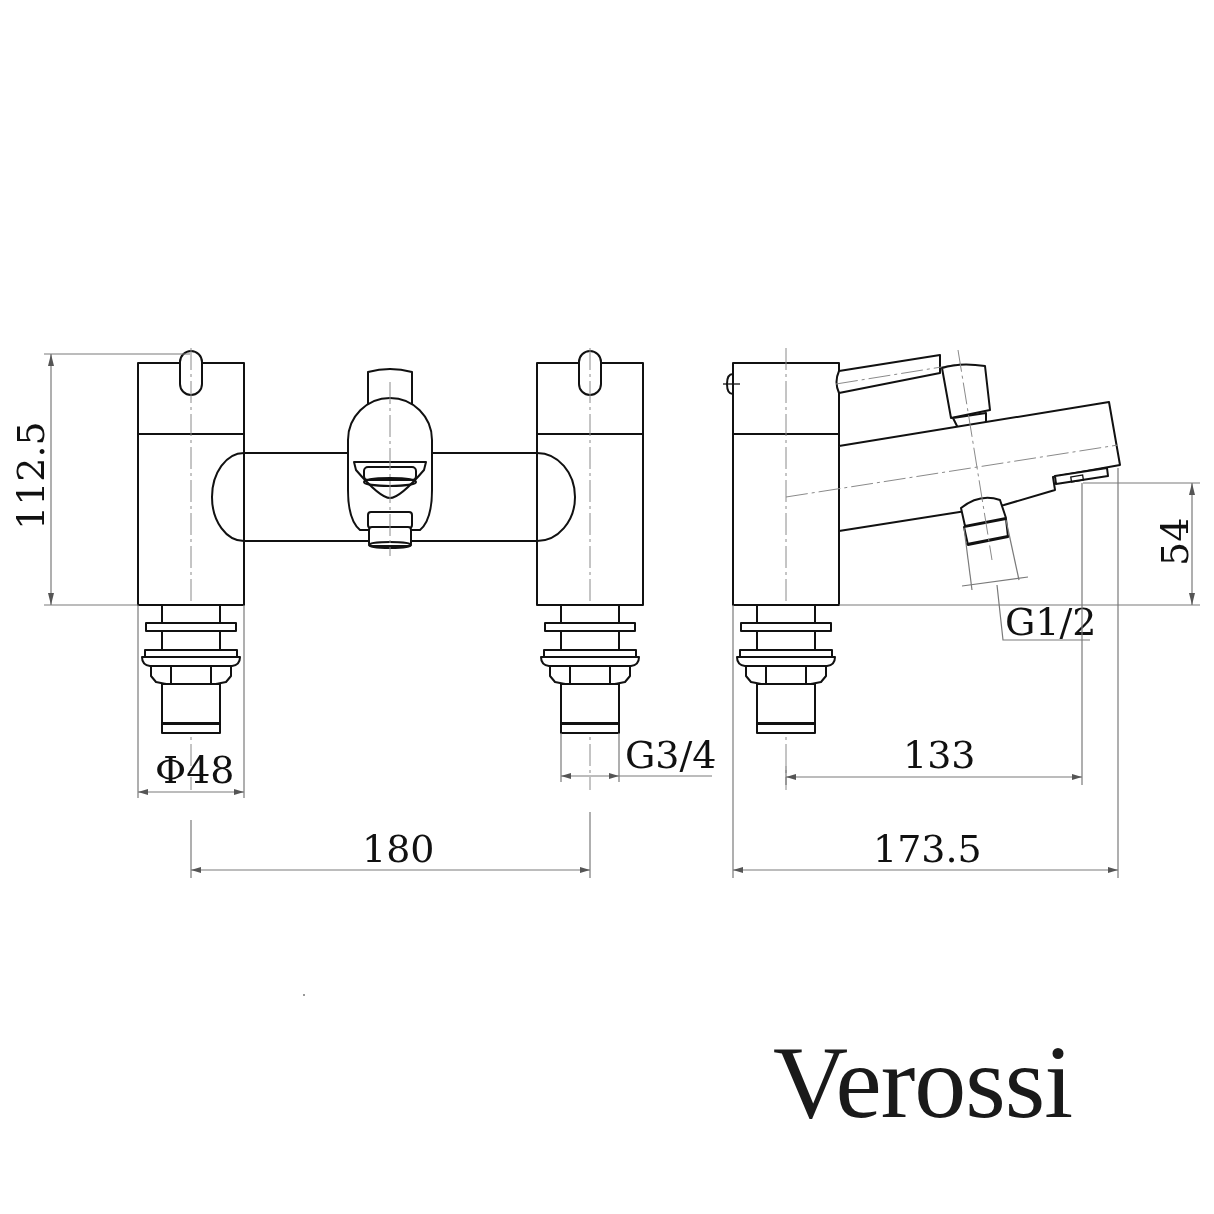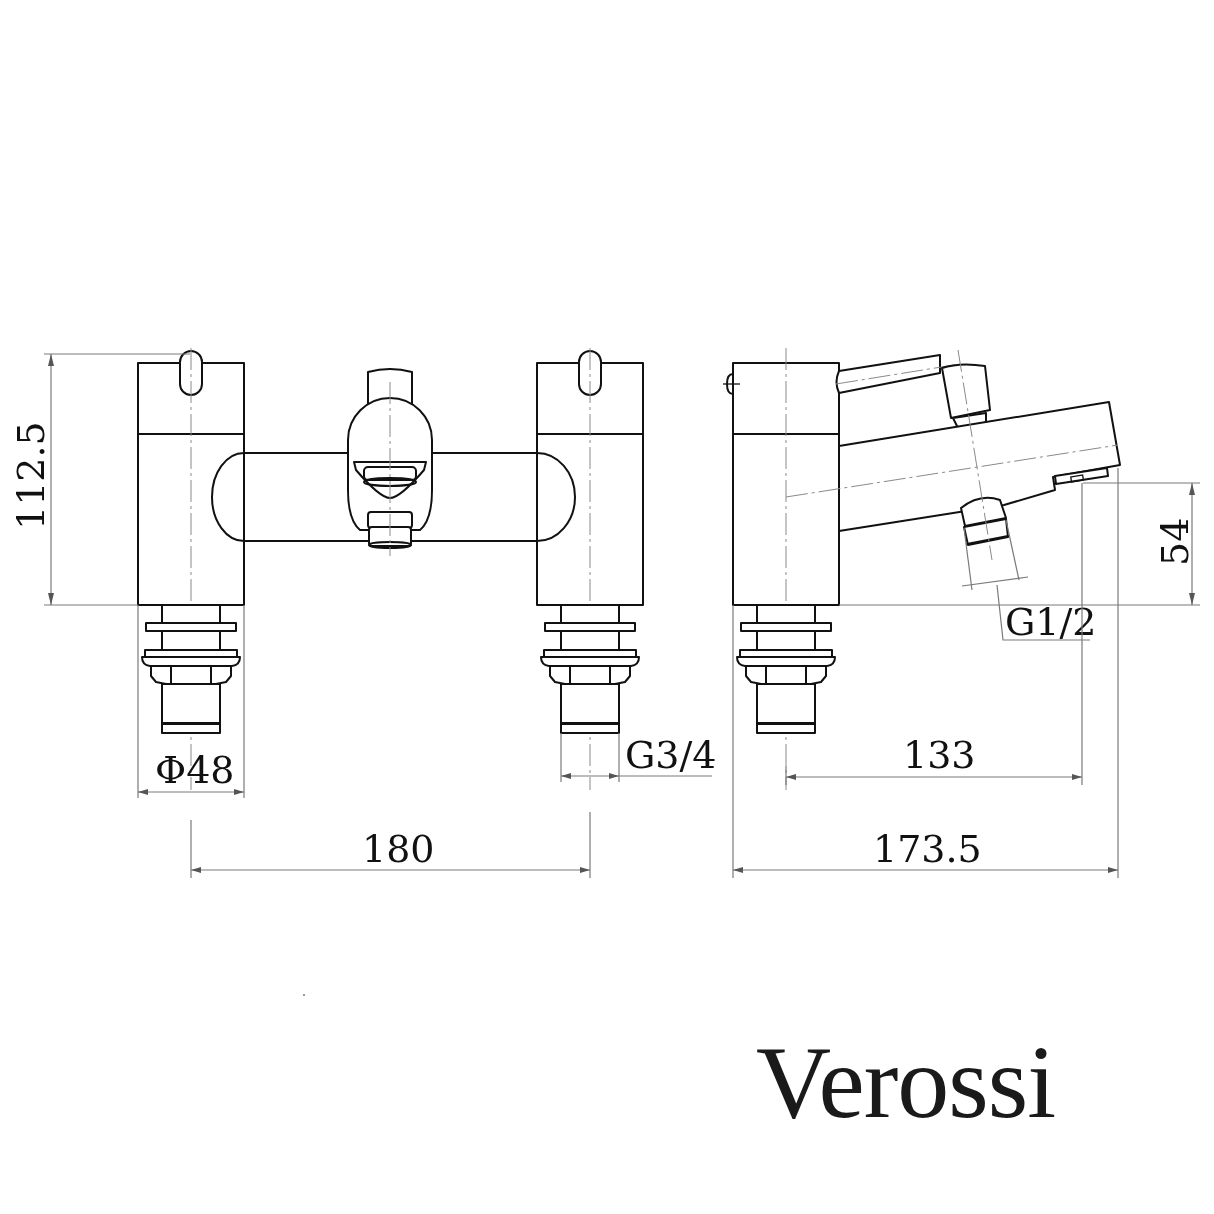--- a/index.html
+++ b/index.html
@@ -5,21 +5,21 @@
     html, body { margin: 0; padding: 0; background: #ffffff; }
     body { width: 1214px; height: 1214px; position: relative; overflow: hidden; }
     #drawing { position: absolute; left: 0; top: 0; width: 1214px; height: 1214px; }
     .obj { fill: none; stroke: #111111; stroke-width: 2; stroke-linejoin: round; stroke-linecap: round; }
     .objf { fill: #ffffff; stroke: #111111; stroke-width: 2; stroke-linejoin: round; }
     .thin { fill: none; stroke: #111111; stroke-width: 1.3; }
     .center { fill: none; stroke: #8a8a8a; stroke-width: 1; stroke-dasharray: 22 4 3 4; }
     .dim { fill: none; stroke: #7a7a7a; stroke-width: 1.2; }
     .arrow { fill: #555555; stroke: none; }
     .dimtext { font-family: "DejaVu Serif", "Liberation Serif", serif; font-size: 38px; fill: #111111; }
-    .brand { position: absolute; left: 756px; top: 1030px; font-family: "Liberation Serif", "DejaVu Serif", serif;
+    .brand { position: absolute; left: 773px; top: 1030px; font-family: "Liberation Serif", "DejaVu Serif", serif;
              font-size: 104px; color: #1a1a1a; letter-spacing: -1px; line-height: 1; }
   </style>
 </head>
 <body>
 
 <svg id="drawing" viewBox="0 0 1214 1214" xmlns="http://www.w3.org/2000/svg">
 
   <g>
 
     <line class="center" x1="182" y1="496" x2="600" y2="496"></line>

